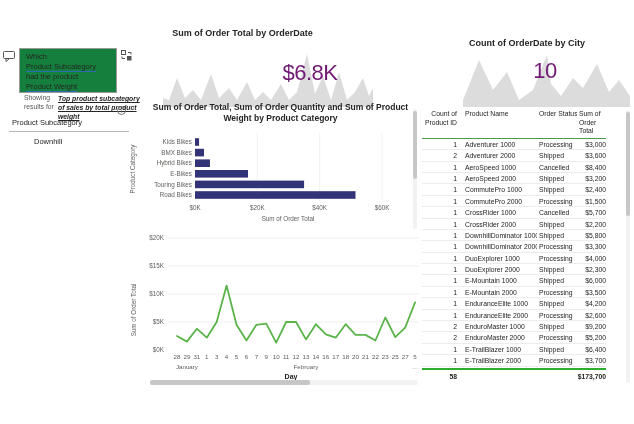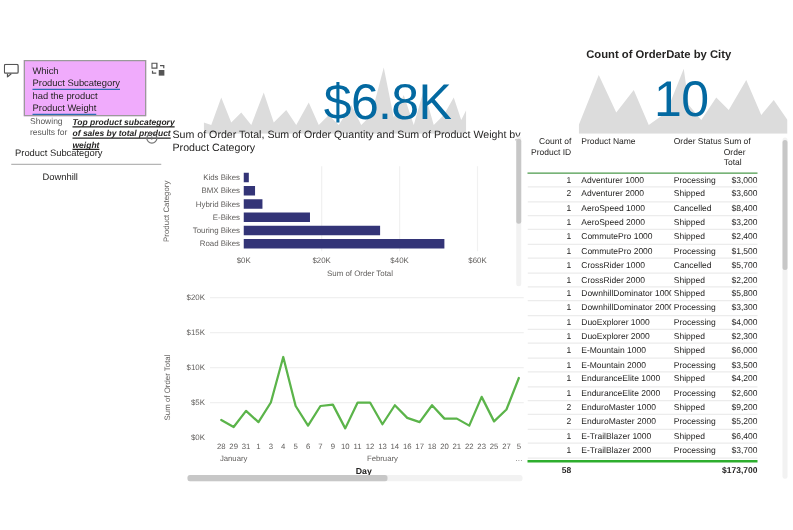--- a/index.html
+++ b/index.html
@@ -2,39 +2,39 @@
 <html><head>
 <meta charset="utf-8">
 <style>
   html,body{margin:0;padding:0;background:#fff;}
   .canvas{position:relative;width:634px;height:424px;background:#fff;overflow:hidden;
           font-family:"Liberation Sans",sans-serif;color:#252423;}
   .abs{position:absolute;}
 
   
   .qa-box{left:19px;top:48px;width:98px;height:45px;border:1px solid #9a9a9a;
-          padding:3px 6px;font-size:7.5px;line-height:10px;box-sizing:border-box;background:#f0abfc;}
+          padding:3px 6px;font-size:7.5px;line-height:10px;box-sizing:border-box;background:#15803d;}
   .qa-line{display:block;white-space:nowrap;}
   .qa-entity{display:inline-block;border-bottom:1.4px solid #2e6bb4;line-height:9px;}
   .showing-label{left:24px;top:94px;width:34px;font-size:6.8px;line-height:8.5px;color:#595959;}
   .showing-phrase{left:58px;top:94px;width:82px;font-size:6.8px;line-height:9px;color:#252423;
                   font-style:italic;font-weight:bold;text-decoration:underline;}
   .slicer-title{left:12px;top:118px;font-size:7.5px;color:#252423;}
   .slicer-divider{left:9px;top:131px;width:120px;height:1px;background:#b5b5b5;}
   .slicer-value{left:12px;top:137px;font-size:7.5px;color:#252423;margin-left:22px;}
   .info-icon{left:117px;top:106px;width:9px;height:9px;border:1px solid #757575;border-radius:50%;
              font-size:6px;line-height:9px;text-align:center;color:#757575;box-sizing:border-box;}
 
   
   .card-title{font-size:9px;font-weight:600;color:#252423;}
-  .card-value{font-size:40px;color:#0369a1;letter-spacing:-0.5px;}
+  .card-value{font-size:22px;color:#701a75;letter-spacing:-0.5px;}
   .spark{fill:#dcdcdc;}
 
   
-  .vis-title{font-size:8.5px;font-weight:400;color:#252423;line-height:11px;}
+  .vis-title{font-size:8.5px;font-weight:700;color:#252423;line-height:11px;text-align:center;}
 
   
   .sb-track{background:#f2f2f2;border-radius:2px;}
   .sb-thumb{position:absolute;background:#c7c7c7;border-radius:2px;}
 
   
   .table-visual{left:422px;top:108px;width:200px;height:280px;font-size:6.8px;color:#252423;}
   .tgrid{display:grid;grid-template-columns:37px 78px 40px 29px;width:184px;}
   .thead{border-bottom:1px solid #4c9b4c;padding-bottom:2px;}
   .thead .tcell{line-height:8.6px;padding-top:2px;}
@@ -76,20 +76,21 @@
 
   <div class="abs showing-label">Showing results for</div>
   <div class="abs showing-phrase">Top product subcategory of sales by total product weight</div>
 
   <div class="abs info-icon">i</div>
 
   <div class="abs slicer-title">Product Subcategory</div>
   <div class="abs slicer-divider"></div>
   <div class="abs slicer-value">Downhill</div>
 
+  <div class="abs card-title" style="left:140px;top:28px;width:205px;text-align:center">Sum of Order Total by OrderDate</div>
   <svg class="abs" style="left:163px;top:48px" width="210" height="59">
     <polygon class="spark" points="0,59 0,50 6,52 14,30 22,50 30,42 38,52 48,26 56,50 66,40 74,52 84,34 92,52 100,44 108,52 118,36 126,52 134,44 144,6 152,46 160,28 168,52 176,24 184,52 192,44 200,30 206,48 210,40 210,59"></polygon>
   </svg>
   <div class="abs card-value" style="left:240px;top:60px;width:140px;text-align:center">$6.8K</div>
 
 
   <div class="abs card-title" style="left:455px;top:38px;width:130px;text-align:right">Count of OrderDate by City</div>
   <svg class="abs" style="left:463px;top:52px" width="167" height="55">
     <polygon class="spark" points="0,55 0,48 16,8 30,38 44,20 56,48 70,38 84,3 88,32 98,44 110,26 120,36 134,12 146,40 156,28 167,44 167,55"></polygon>
   </svg>

